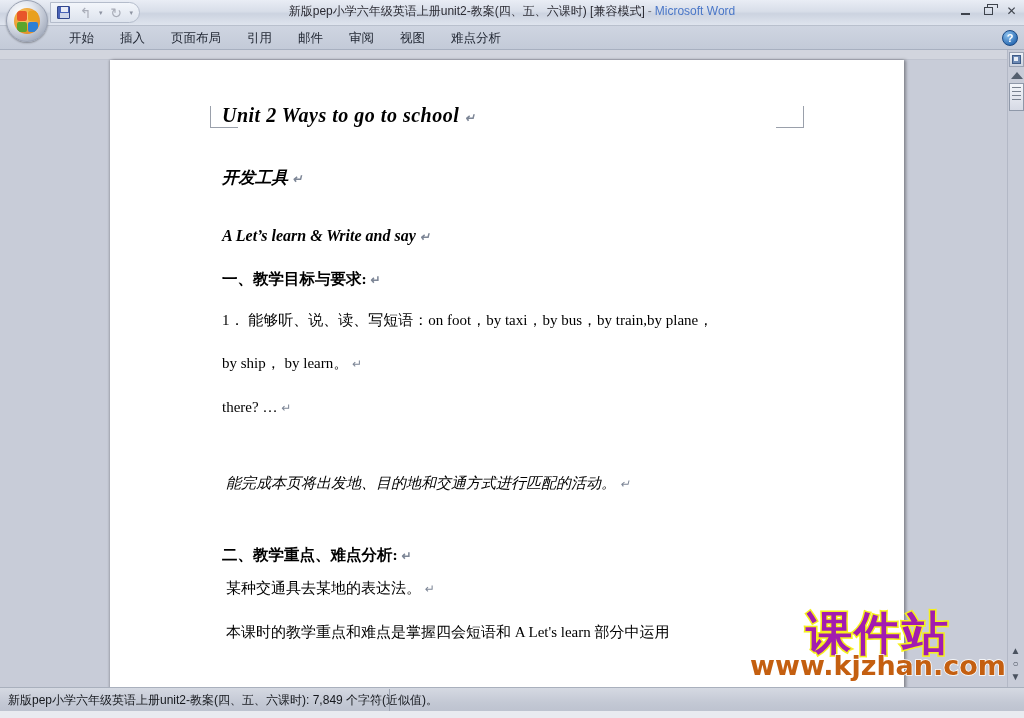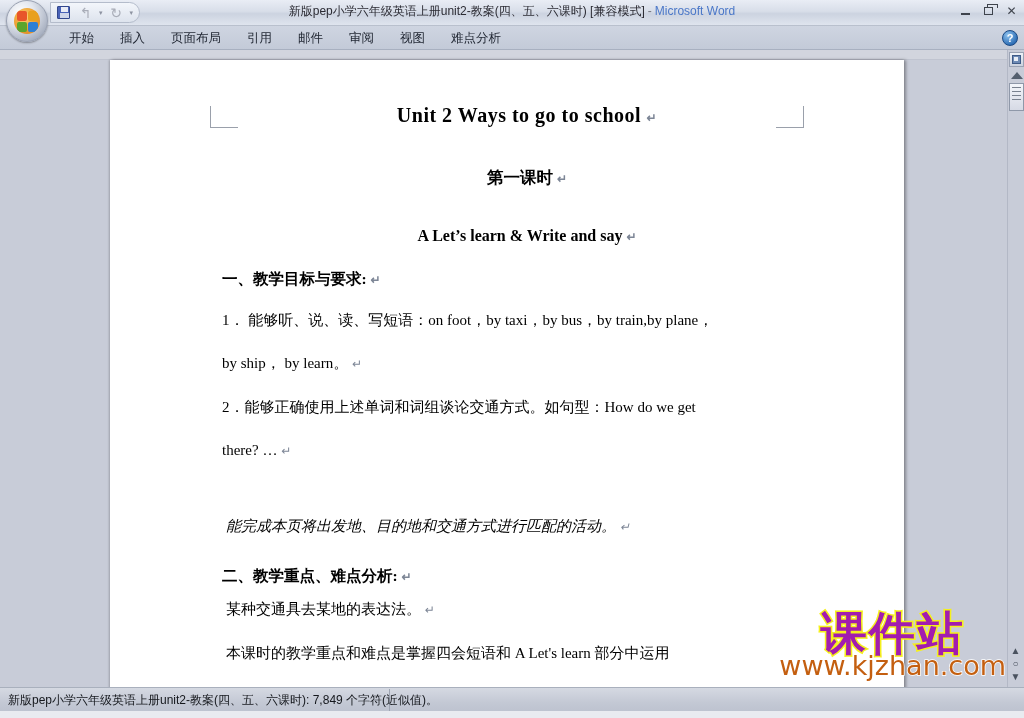--- a/index.html
+++ b/index.html
@@ -143,38 +143,38 @@
   .mc-tl i:nth-child(1) { left: 0; top: 0; width: 1px; height: 22px; }
   .mc-tl i:nth-child(2) { left: 0; bottom: 0; width: 28px; height: 1px; }
   .mc-tr { left: 666px; top: 46px; }
   .mc-tr i:nth-child(1) { right: 0; top: 0; width: 1px; height: 22px; }
   .mc-tr i:nth-child(2) { right: 0; bottom: 0; width: 28px; height: 1px; }
 
   .doc-body {
     position: absolute; left: 0; top: 0; width: 794px; padding: 26px 72px 0 112px;
   }
   .p { color: #000000; }
-  .ctr { text-align: center; }
+  .ctr { text-align: left; font-style: italic; }
   .h-title {
     font-family: "Liberation Serif", serif; font-weight: bold; font-size: 20px;
     letter-spacing: .5px; margin-top: 18px;
   }
   .h-sub {
     font-family: "Liberation Serif", serif; font-weight: bold; font-size: 16.5px;
     margin-top: 40px;
   }
   .h-sub2 {
     font-family: "Liberation Serif", serif; font-weight: bold; font-size: 16px;
     margin-top: 38px;
   }
   .sec-head {
     font-family: "Liberation Serif", serif; font-weight: bold; font-size: 15.5px;
     margin-top: 24px;
   }
-  .sec-head.tight { margin-top: 18px; }
+  .sec-head.tight { margin-top: 40px; }
   .body-p {
     font-family: "Liberation Serif", serif; font-size: 15px; line-height: 41px;
     margin-top: 10px;
   }
   .body-p.ind { text-indent: 0; padding-left: 4px; }
   .body-p.gap { margin-top: 34px; font-style: italic; }
   .body-p.nogap { margin-top: 2px; }
   .pilcrow { color: #7d8696; font-size: 12px; }
 
   
@@ -182,21 +182,21 @@
     position: absolute; right: 18px; bottom: 8px; z-index: 40;
     text-align: center; pointer-events: none;
   }
   .wm-cn {
     font-family: "DejaVu Sans", sans-serif; font-weight: bold; font-size: 46px;
     color: #a21caf; letter-spacing: 2px; line-height: 1;
     -webkit-text-stroke: 3px #f5f01e; paint-order: stroke fill;
     text-shadow: 0 0 1px #f5f01e;
   }
   .wm-url {
-    font-family: "DejaVu Sans", sans-serif; font-weight: normal; font-size: 27px;
+    font-family: "DejaVu Sans", sans-serif; font-weight: bold; font-size: 27px;
     color: #c45f10; line-height: 1; margin-top: -4px;
     -webkit-text-stroke: 1.5px #ffffff; paint-order: stroke fill;
   }
 
   
   .statusbar {
     position: absolute; left: 0; bottom: 0; width: 1024px; height: 31px;
     background: linear-gradient(to bottom, #d5d9e2 0%, #c3c8d4 50%, #b9bfcc 100%);
     border-top: 1px solid #a9b0bd;
   }
@@ -284,21 +284,21 @@
         </div>
 
       <div class="doc-body">
 
         <p class="p ctr h-title">
           <span>Unit 2      Ways to go to school</span>
           <span class="pilcrow">↵</span>
         </p>
 
         <p class="p ctr h-sub">
-          <span>第一课时</span>
+          <span>开发工具</span>
           <span class="pilcrow">↵</span>
         </p>
 
         <p class="p ctr h-sub2">
           <span>A Let’s    learn    &amp;    Write and say</span>
           <span class="pilcrow">↵</span>
         </p>
 
         <p class="p sec-head">
           <span>一、教学目标与要求:</span>
@@ -306,23 +306,20 @@
         </p>
 
         <p class="p body-p">
           <span>1．  能够听、说、读、写短语：on foot，by taxi，by bus，by train,by plane，</span>
         </p>
         <p class="p body-p nogap">
           <span>by ship， by learn。</span>
           <span class="pilcrow">↵</span>
         </p>
 
-        <p class="p body-p nogap">
-          <span>2．能够正确使用上述单词和词组谈论交通方式。如句型：How do we get</span>
-        </p>
         <p class="p body-p nogap">
           <span>there? …</span>
           <span class="pilcrow">↵</span>
         </p>
 
         <p class="p body-p ind gap">
           <span>能完成本页将出发地、目的地和交通方式进行匹配的活动。</span>
           <span class="pilcrow">↵</span>
         </p>
 

